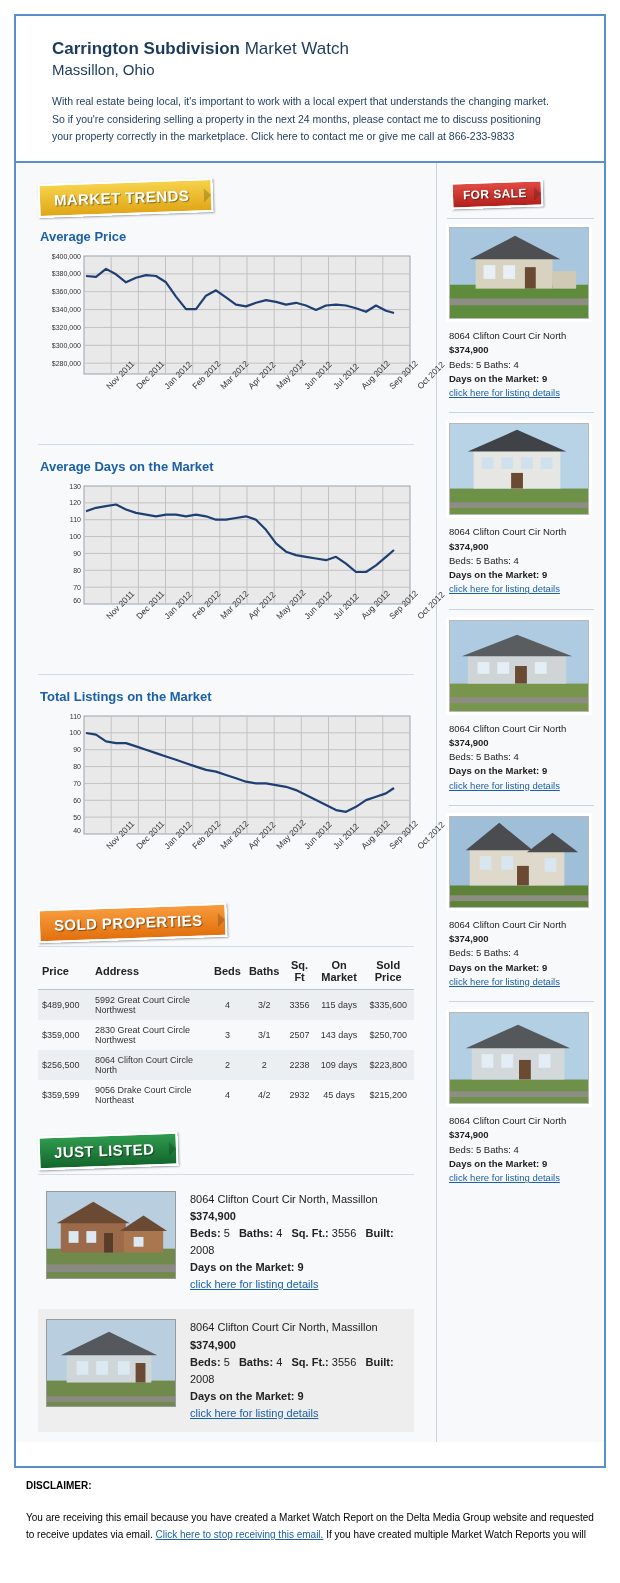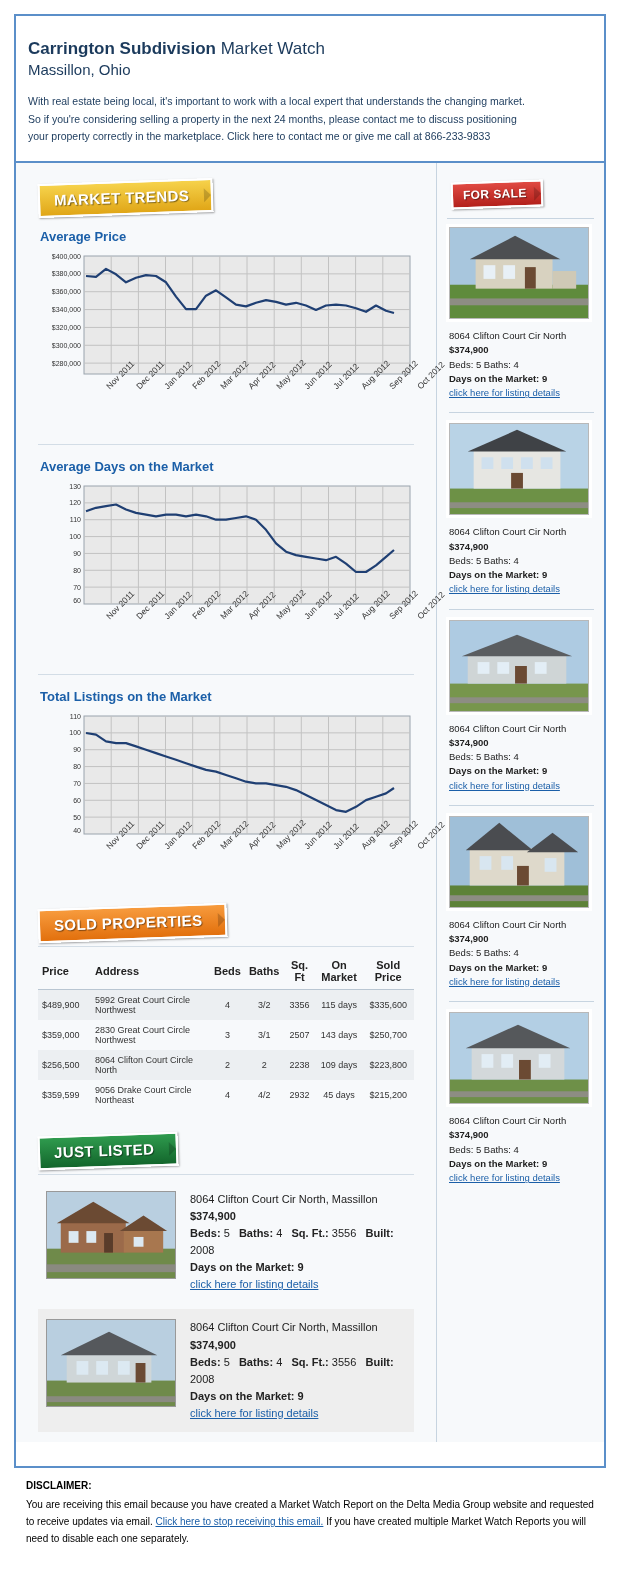--- a/index.html
+++ b/index.html
@@ -13,21 +13,21 @@
   }
   .page { width:620px; height:1583px; position:relative; background:#fff; }
 
   .outer {
     position:absolute; left:14px; top:14px; width:592px; height:1454px;
     border:2px solid #5b8fc9; background:#ffffff;
   }
 
   
   .header {
-    padding:22px 24px 16px 12px;
+    padding:22px 24px 16px 36px;
     border-bottom:2px solid #5b8fc9;
     background:#fff;
   }
   .title1 { font-size:17px; color:#1b3a5c; line-height:1.28; }
   .title1 .b { font-weight:bold; }
   .title2 { font-size:15px; color:#1b3a5c; line-height:1.3; }
   .intro { margin-top:14px; font-size:10.5px; color:#1b3a5c; line-height:1.65; }
 
   
   .body { display:flex; background:#f7f9fb; min-height:1250px; }
@@ -101,21 +101,21 @@
     margin-bottom:8px;
   }
   .fs-line { font-size:9.5px; color:#222; line-height:1.5; }
   .fs-price { font-weight:bold; }
   .fs-dom { font-weight:bold; }
   .fs-link { color:#1b5fa8; text-decoration:underline; cursor:pointer; }
   .fs-sep { height:1px; background:#c7d4e0; margin:10px 10px 10px 12px; }
 
   
   .footer { position:absolute; left:14px; top:1480px; width:592px; padding:0 12px; }
-  .footer .dt { font-weight:bold; font-size:10px; color:#000; margin-bottom:5px; }
+  .footer .dt { font-weight:bold; font-size:10px; color:#000; margin-bottom:18px; }
   .footer p { margin:0; font-size:10px; color:#000; line-height:1.7; }
   .footer a { color:#1b5fa8; text-decoration:underline;text-align:center; }
 </style>
 </head>
 <body>
 
 <div class="page">
   <div class="outer">
 
     <div class="header">
@@ -540,15 +540,14 @@
         </div>
       </div>
 
     </div>
   </div>
 
   <div class="footer">
     <div class="dt">DISCLAIMER:</div>
     <p>You are receiving this email because you have created a Market Watch Report on the Delta Media Group website and requested</p>
     <p><span>to receive updates via email. </span><a href="#">Click here to stop receiving this email.</a><span> If you have created multiple Market Watch Reports you will</span></p>
-    <p>need to disable each one separately.</p>
   </div>
 </div>
 
 </body></html>

